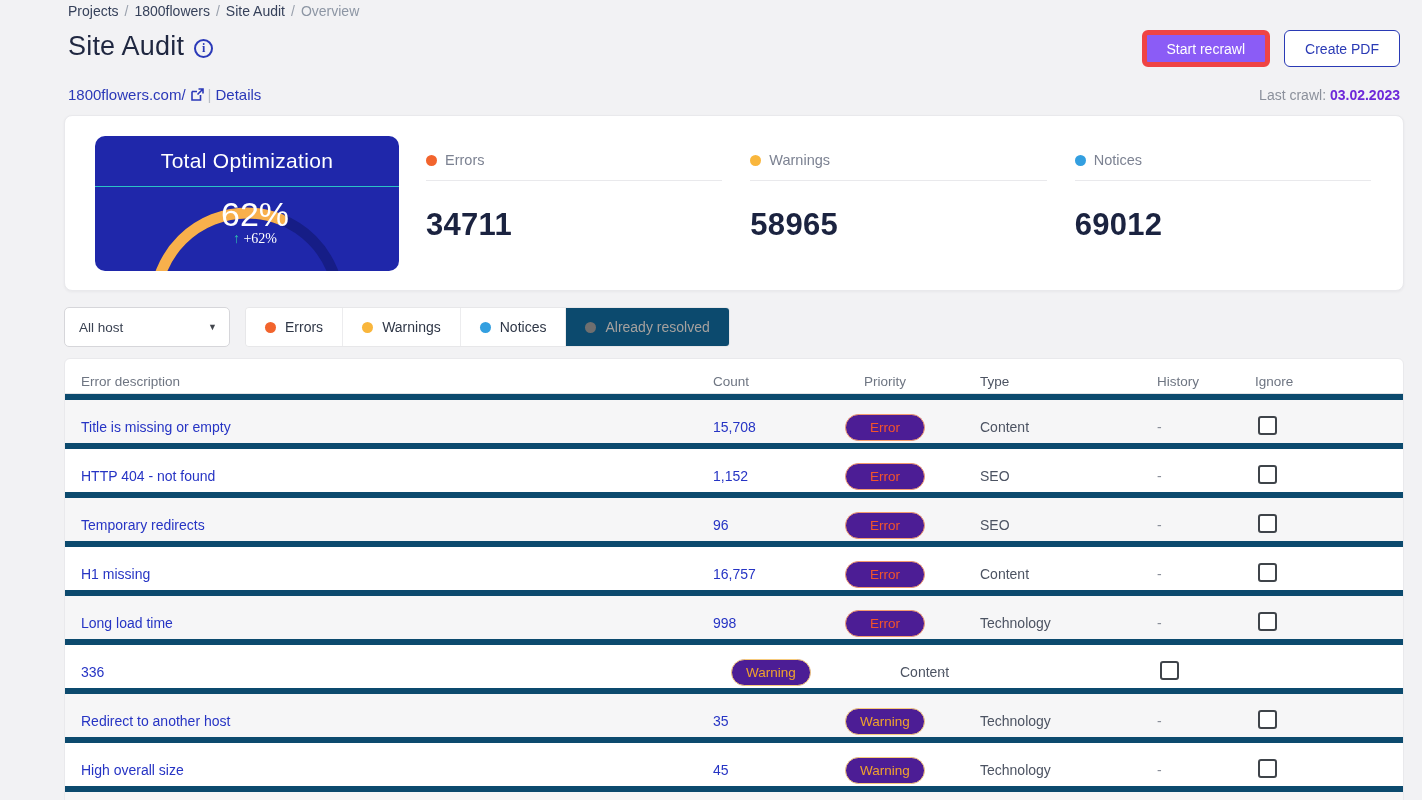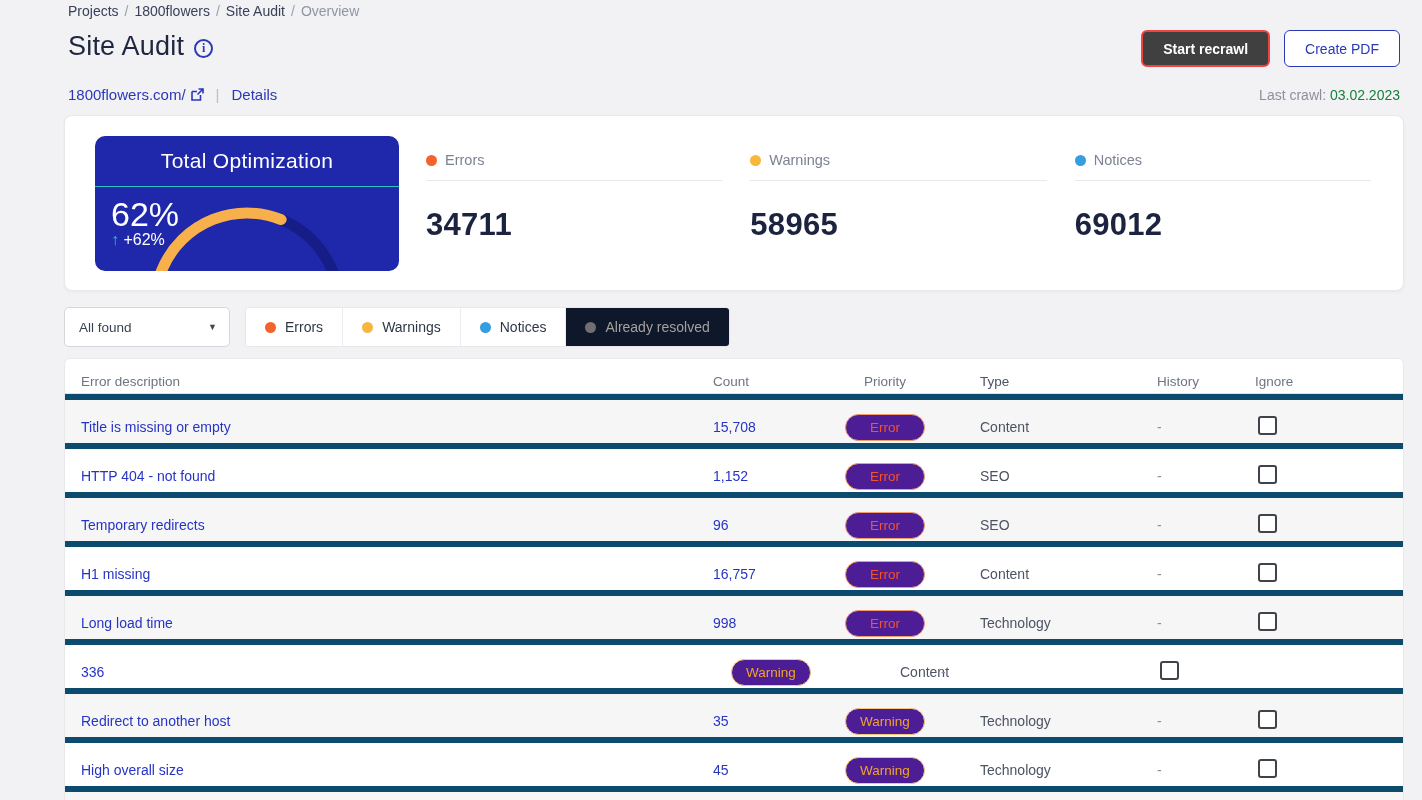--- a/index.html
+++ b/index.html
@@ -20,46 +20,46 @@
 
   .page-title-row { position:absolute; left:68px; top:31px; display:flex; align-items:center; gap:10px; }
   .page-title { font-size:27px; font-weight:500; color:#1f2740; letter-spacing:.2px; }
   .info-icon { width:19px; height:19px; border:2px solid #2b3ab8; border-radius:50%;
     color:#2b3ab8; font-size:12px; font-weight:700; display:flex; align-items:center;
     justify-content:center; font-family:"Liberation Serif", serif; margin-top:3px; }
 
   .top-buttons { position:absolute; right:22px; top:30px; display:flex; gap:14px; }
   .btn { font-size:14px; border-radius:6px; padding:0 20px; height:37px; display:flex;
     align-items:center; cursor:pointer; font-family:"Liberation Sans", sans-serif; }
-  .btn-primary { background:#404040; color:#ffffff; border:2px solid #ef4444; font-weight:700; }
+  .btn-primary { background:#8b5cf6; color:#ffffff; border:5px solid #ef4444; font-weight:400; }
   .btn-secondary { background:#ffffff; color:#2a3ab5; border:1px solid #2a3ab5; font-weight:500; }
 
   .subheader { position:absolute; left:68px; right:22px; top:86px; display:flex;
     justify-content:space-between; align-items:center; font-size:15px; }
-  .domain-row { display:flex; align-items:center; gap:12px; }
+  .domain-row { display:flex; align-items:center; gap:4px; }
   .domain-link { color:#2a38b8; font-weight:500; display:flex; align-items:center; gap:5px; }
   .pipe { color:#b9bec6; }
   .details-link { color:#2a38b8; }
   .last-crawl { font-size:14px; color:#8b909b; }
-  .last-crawl b { color:#15803d; font-weight:400; }
+  .last-crawl b { color:#6d28d9; font-weight:700; }
 
   
   .summary-card { position:absolute; left:64px; top:115px; width:1340px; height:176px;
     background:#ffffff; border:1px solid #e9e9ec; border-radius:8px;
     box-shadow:0 1px 3px rgba(40,45,60,.05); }
 
   .gauge-card { position:absolute; left:30px; top:20px; width:304px; height:135px;
     background:#1f27aa; border-radius:10px; overflow:hidden; }
   .gauge-title { height:51px; display:flex; align-items:center; justify-content:center;
     color:#ffffff; font-size:21px; font-weight:400; border-bottom:1px solid #2cc2c6; letter-spacing:.3px; }
   .gauge-wrap { position:relative; height:83px; }
   .gauge-svg { position:absolute; left:50%; transform:translateX(-50%); bottom:-38px; }
-  .gauge-text { position:absolute; left:16px; right:0; top:10px; text-align:left; color:#fff; }
+  .gauge-text { position:absolute; left:16px; right:0; top:10px; text-align:center; color:#fff; }
   .gauge-value { font-size:34px; font-weight:400; line-height:34px; }
-  .gauge-delta { font-size:16px; margin-top:0px; }
+  .gauge-delta { font-size:14px; margin-top:0px;font-family:Liberation Serif, serif; }
   .gauge-delta .arrow { color:#2fc3ae; font-weight:700; }
 
   .stats { position:absolute; left:361px; right:32px; top:0; height:100%;
     display:flex; gap:28px; padding-top:36px; }
   .stat { flex:1; }
   .stat-head { display:flex; align-items:center; gap:8px; padding-bottom:12px;
     border-bottom:1px solid #e9e9ec; }
   .dot { width:11px; height:11px; border-radius:50%; display:inline-block; flex:none; }
   .dot-errors { background:#f2642d; } .dot-warnings { background:#f9b63c; }
   .dot-notices { background:#339fe0; } .dot-resolved { background:#6f6f6f; }
@@ -69,21 +69,21 @@
   
   .filter-row { position:absolute; left:64px; top:307px; display:flex; gap:15px; }
   .type-select { width:166px; height:40px; background:#fff; border:1px solid #d6d6da;
     border-radius:5px; display:flex; align-items:center; justify-content:space-between;
     padding:0 12px 0 14px; font-size:13.5px; color:#3a4252; cursor:pointer; }
   .caret { font-size:9px; color:#43474e; }
   .tabs { display:flex; border:1px solid #e7e7e9; border-radius:4px; overflow:hidden; height:40px; }
   .tab { background:#ffffff; display:flex; align-items:center; gap:9px; padding:0 19px;
     font-size:14px; color:#2f3747; border-right:1px solid #ececee; cursor:pointer; }
   .tab:last-child { border-right:none; }
-  .tab.resolved { background:#0f172a; color:#a5a19e; }
+  .tab.resolved { background:#0c4a6e; color:#a5a19e; }
 
   
   .table-card { position:absolute; left:64px; top:358px; width:1340px; height:500px;
     background:#ffffff; border:1px solid #e9e9ec; border-radius:6px 6px 0 0; overflow:hidden; }
   .thead, .trow { display:grid;
     grid-template-columns:632px 148px 80px 216px 98px 1fr; align-items:center; }
   .thead { height:35px; font-size:13.5px; color:#6e7582; border-bottom:1px solid #e3e3e6; }
   .trow { height:49px; font-size:14px; border-top:6px solid #0c4a6e; }
   .trow:first-of-type { border-top:none; }
   .trow:nth-of-type(even) { background:#f6f6f7; }
@@ -175,21 +175,21 @@
             <span class="dot dot-notices"></span>
             <span class="stat-label">Notices</span>
           </div>
         <div class="stat-value">69012</div>
       </div>
     </div>
   </div>
 
   <div class="filter-row">
     <div class="type-select">
-      <span>All found</span>
+      <span>All host</span>
         <span class="caret">▼</span>
     </div>
     <div class="tabs">
       <div class="tab">
           <span class="dot dot-errors"></span>
           <span>Errors</span>
         </div>
       <div class="tab">
           <span class="dot dot-warnings"></span>
           <span>Warnings</span>

